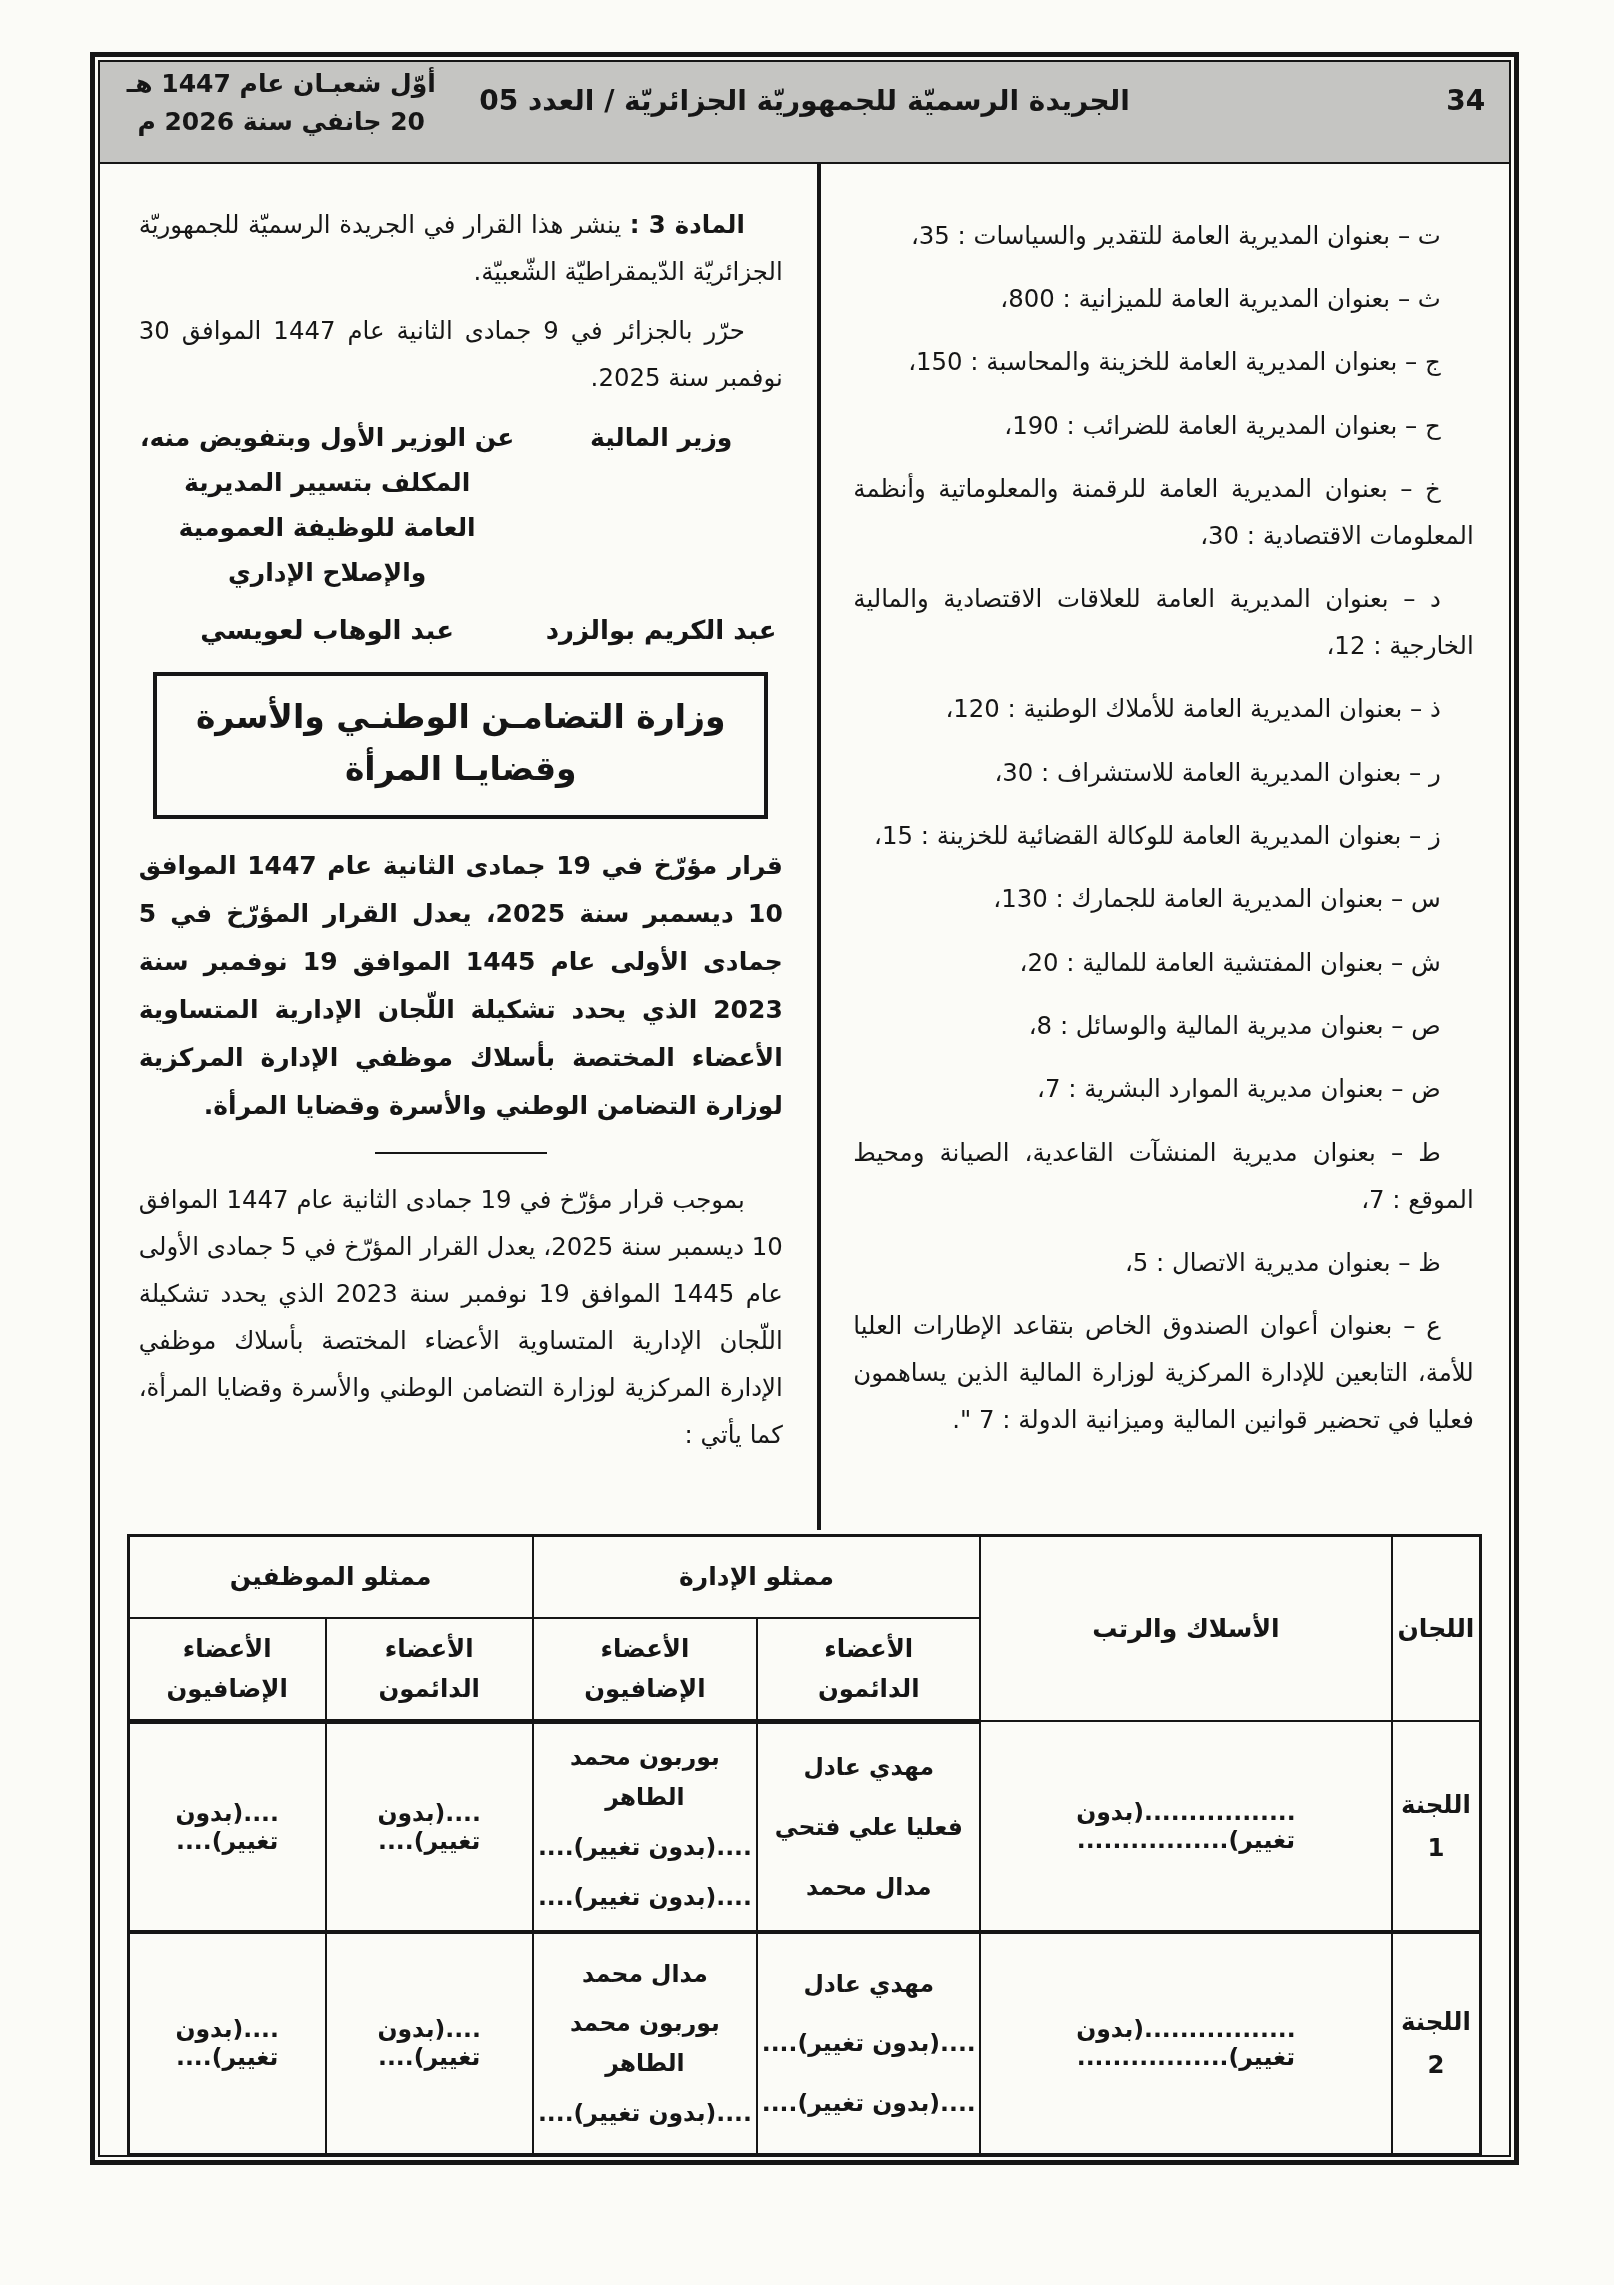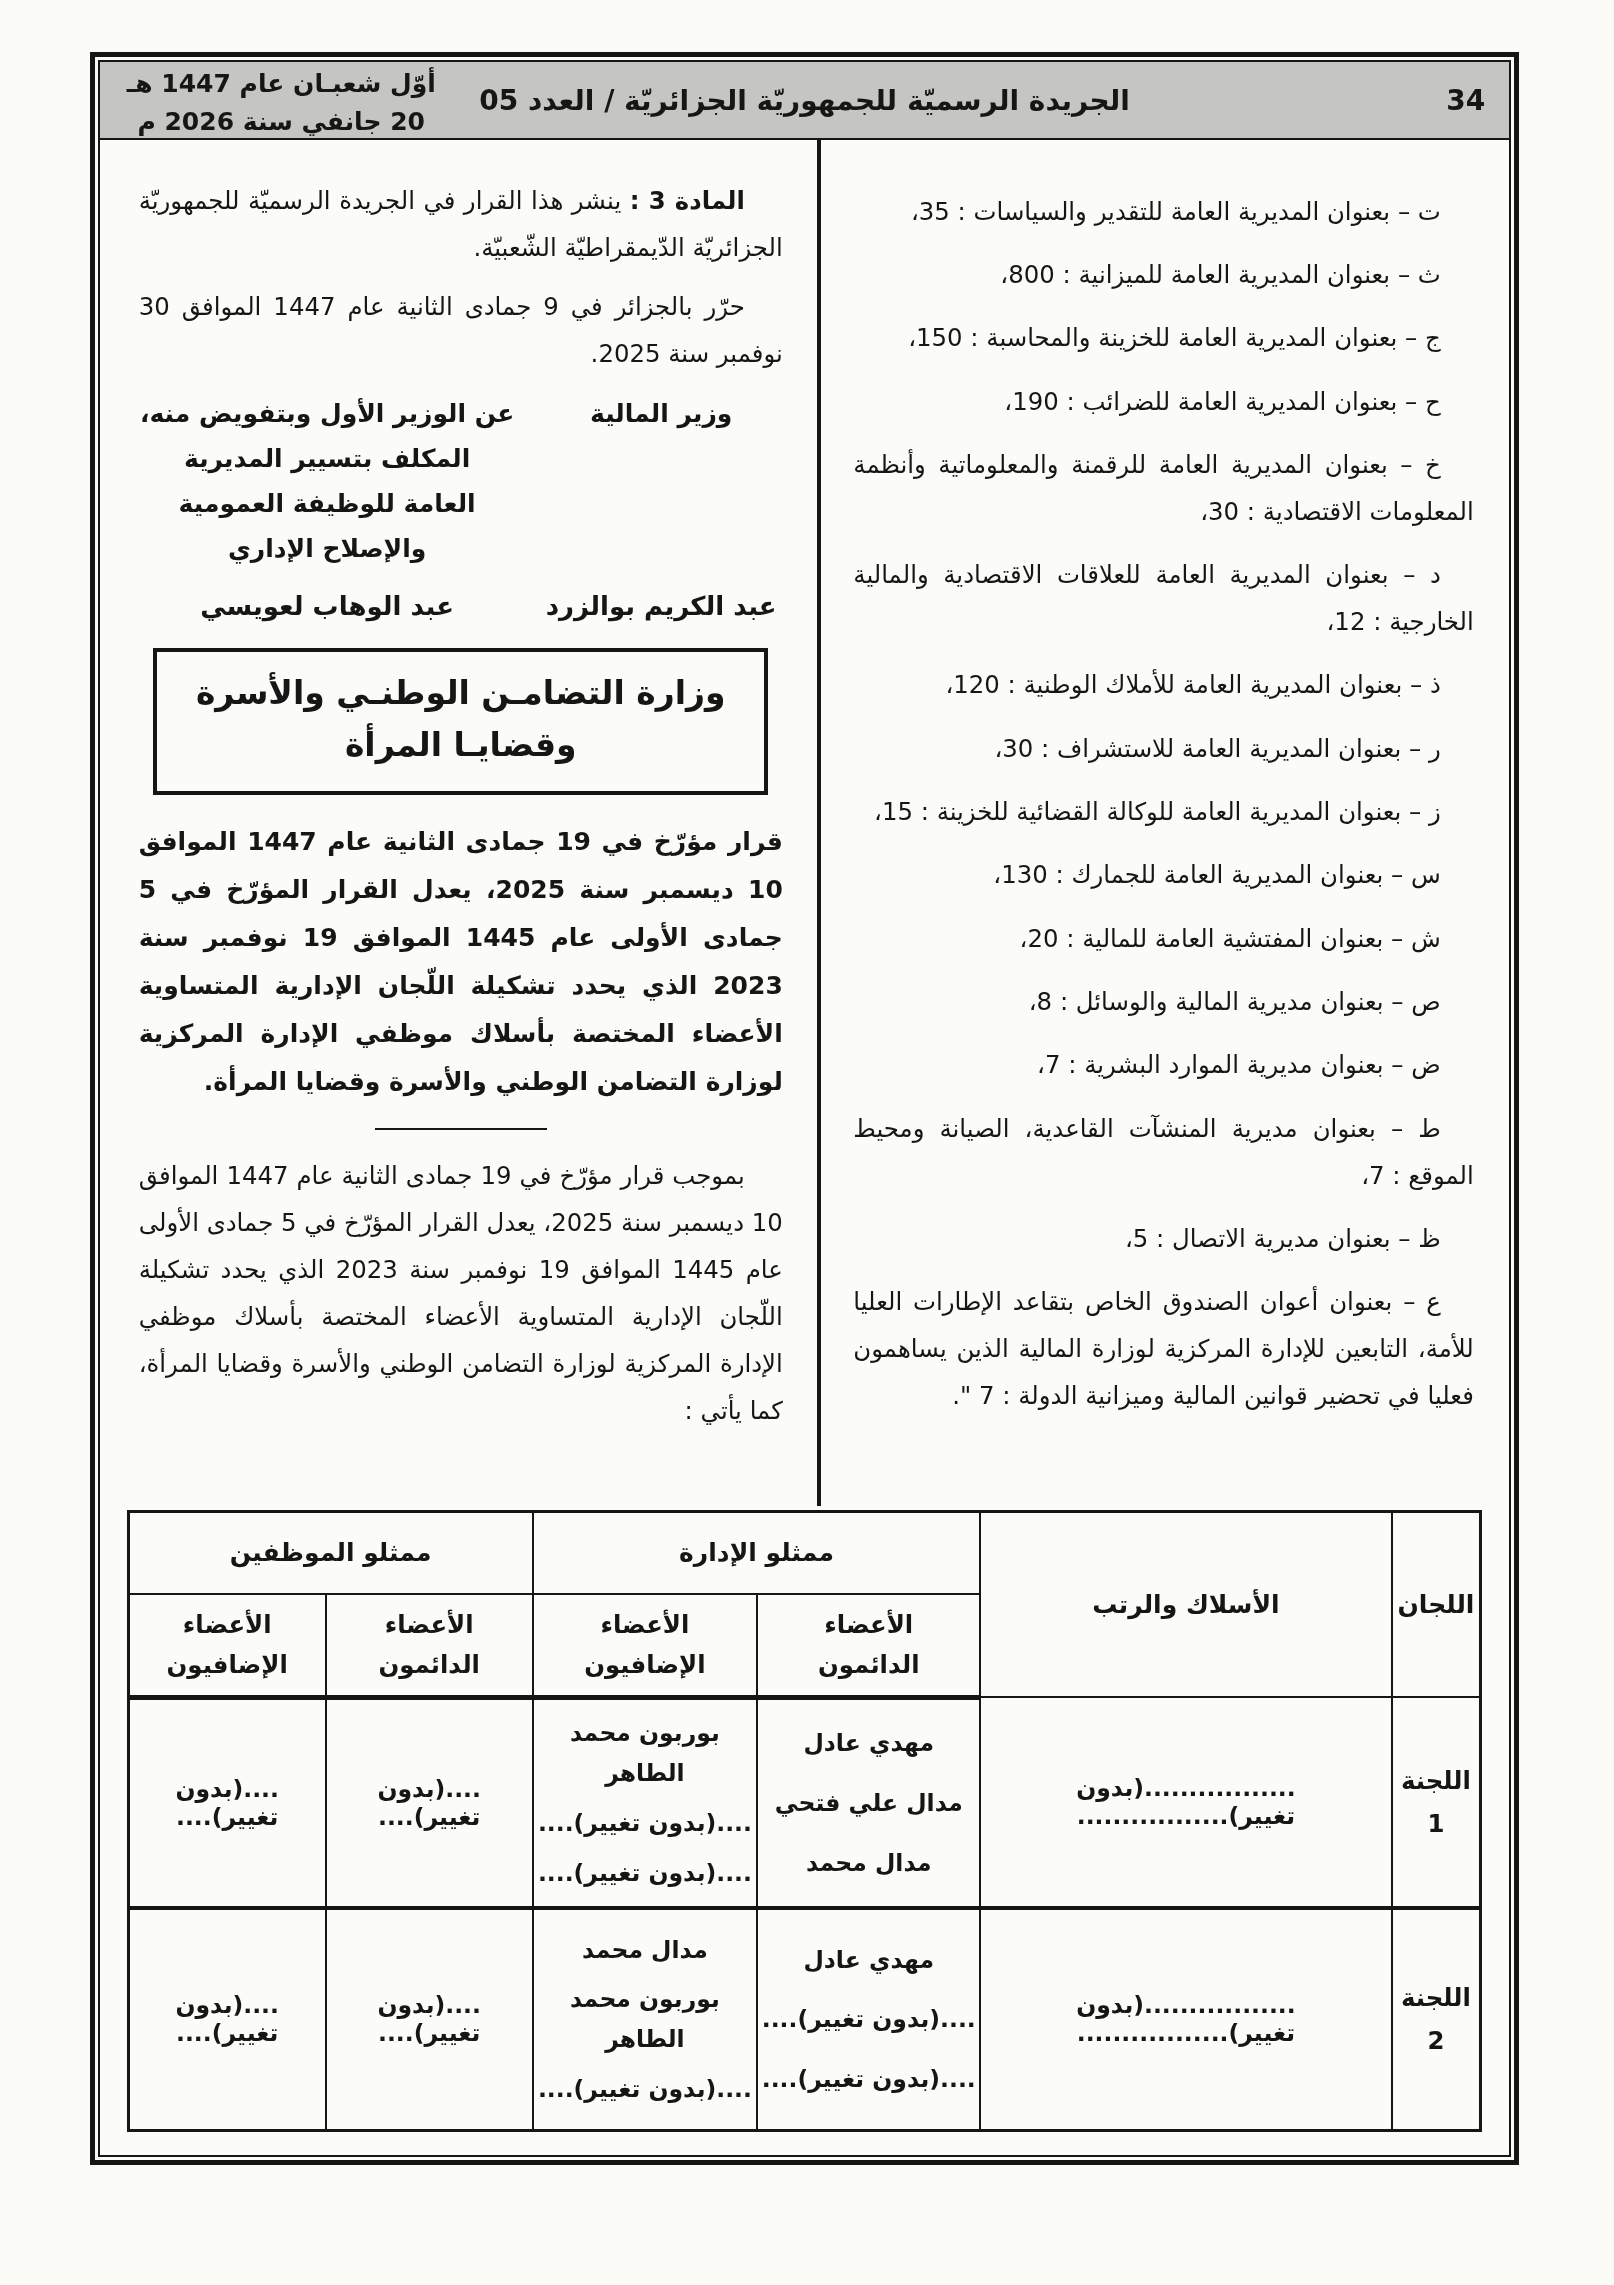--- a/index.html
+++ b/index.html
@@ -25,21 +25,21 @@
     background:var(--paper);
   }
   .frame-inner{
     border:2.7px solid var(--ink);
     width:100%;height:100%;
     display:flex;flex-direction:column;
     overflow:hidden;
   }
   
   .band{
-    flex:none;height:78px;
+    flex:none;height:102px;
     background:var(--band);
     border-bottom:2.7px solid var(--ink);
     position:relative;
   }
   .band-dates{
     position:absolute;left:27px;top:3.6px;
     text-align:center;font-weight:bold;
     font-size:25px;line-height:38px;
   }
   .band-title{
@@ -244,21 +244,21 @@
       <tbody>
         <tr class="body-row1">
           <td class="committee-cell">
             <div>اللجنة</div>
             <div>1</div>
           </td>
           <td class="corps-cell">.................(بدون تغيير).................</td>
           <td>
             <div class="cell-stack">
               <div>مهدي عادل</div>
-              <div>مدال علي فتحي</div>
+              <div>فعليا علي فتحي</div>
               <div>مدال محمد</div>
             </div>
           </td>
           <td>
             <div class="cell-stack">
               <div>بوربون محمد الطاهر</div>
               <div>....(بدون تغيير)....</div>
               <div>....(بدون تغيير)....</div>
             </div>
           </td>

